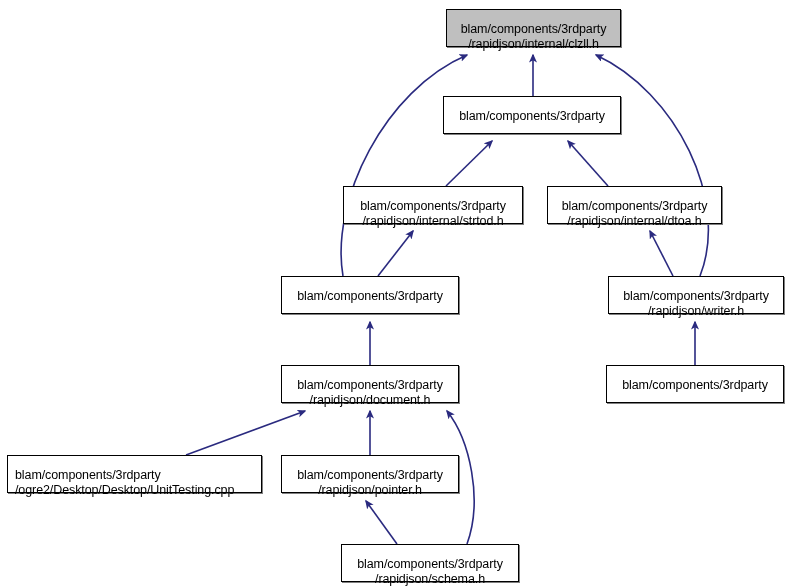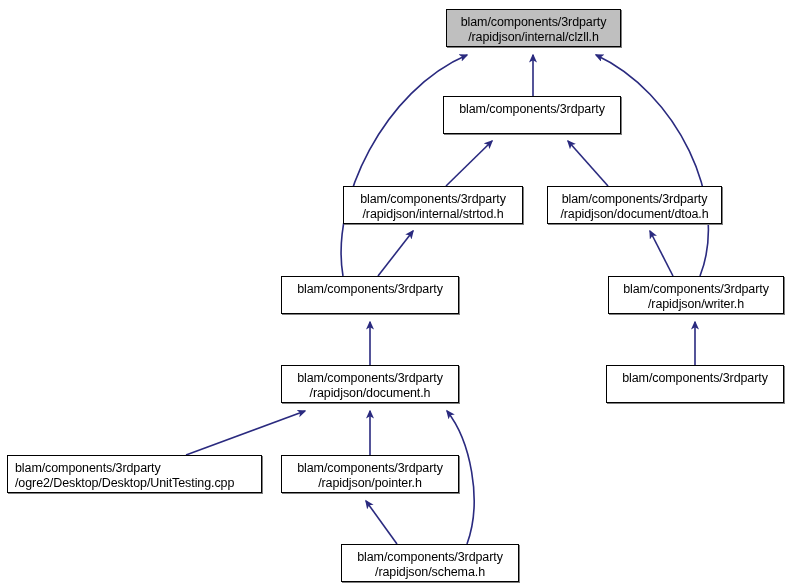--- a/index.html
+++ b/index.html
@@ -27,21 +27,21 @@
   }
   .node {
     position: absolute;
     box-sizing: border-box;
     border: 1px solid #000000;
     background: #ffffff;
     color: #000000;
     font-size: 12.5px;
     line-height: 15px;
     text-align: center;
-    padding-top: 5px;
+    padding-top: 12px;
     letter-spacing: -0.1px;
     box-shadow: 1px 1px 0 0 #7f7f7f;
     z-index: 2;
   }
   .node.highlight {
     background: #bfbfbf;
   }
   .node.leftalign {
     text-align: left;
     padding-left: 7px;
@@ -88,21 +88,21 @@
     <span class="node-line">blam/components/3rdparty</span>
   </div>
 
   <div class="node" style="left: 343px; top: 186px; width: 180px; height: 38px;">
     <span class="node-line">blam/components/3rdparty</span>
     <span class="node-line">/rapidjson/internal/strtod.h</span>
   </div>
 
   <div class="node" style="left: 547px; top: 186px; width: 175px; height: 38px;">
     <span class="node-line">blam/components/3rdparty</span>
-    <span class="node-line">/rapidjson/document/dtoa.h</span>
+    <span class="node-line">/rapidjson/internal/dtoa.h</span>
   </div>
 
   <div class="node" style="left: 281px; top: 276px; width: 178px; height: 38px;">
     <span class="node-line">blam/components/3rdparty</span>
   </div>
 
   <div class="node" style="left: 608px; top: 276px; width: 176px; height: 38px;">
     <span class="node-line">blam/components/3rdparty</span>
     <span class="node-line">/rapidjson/writer.h</span>
   </div>

